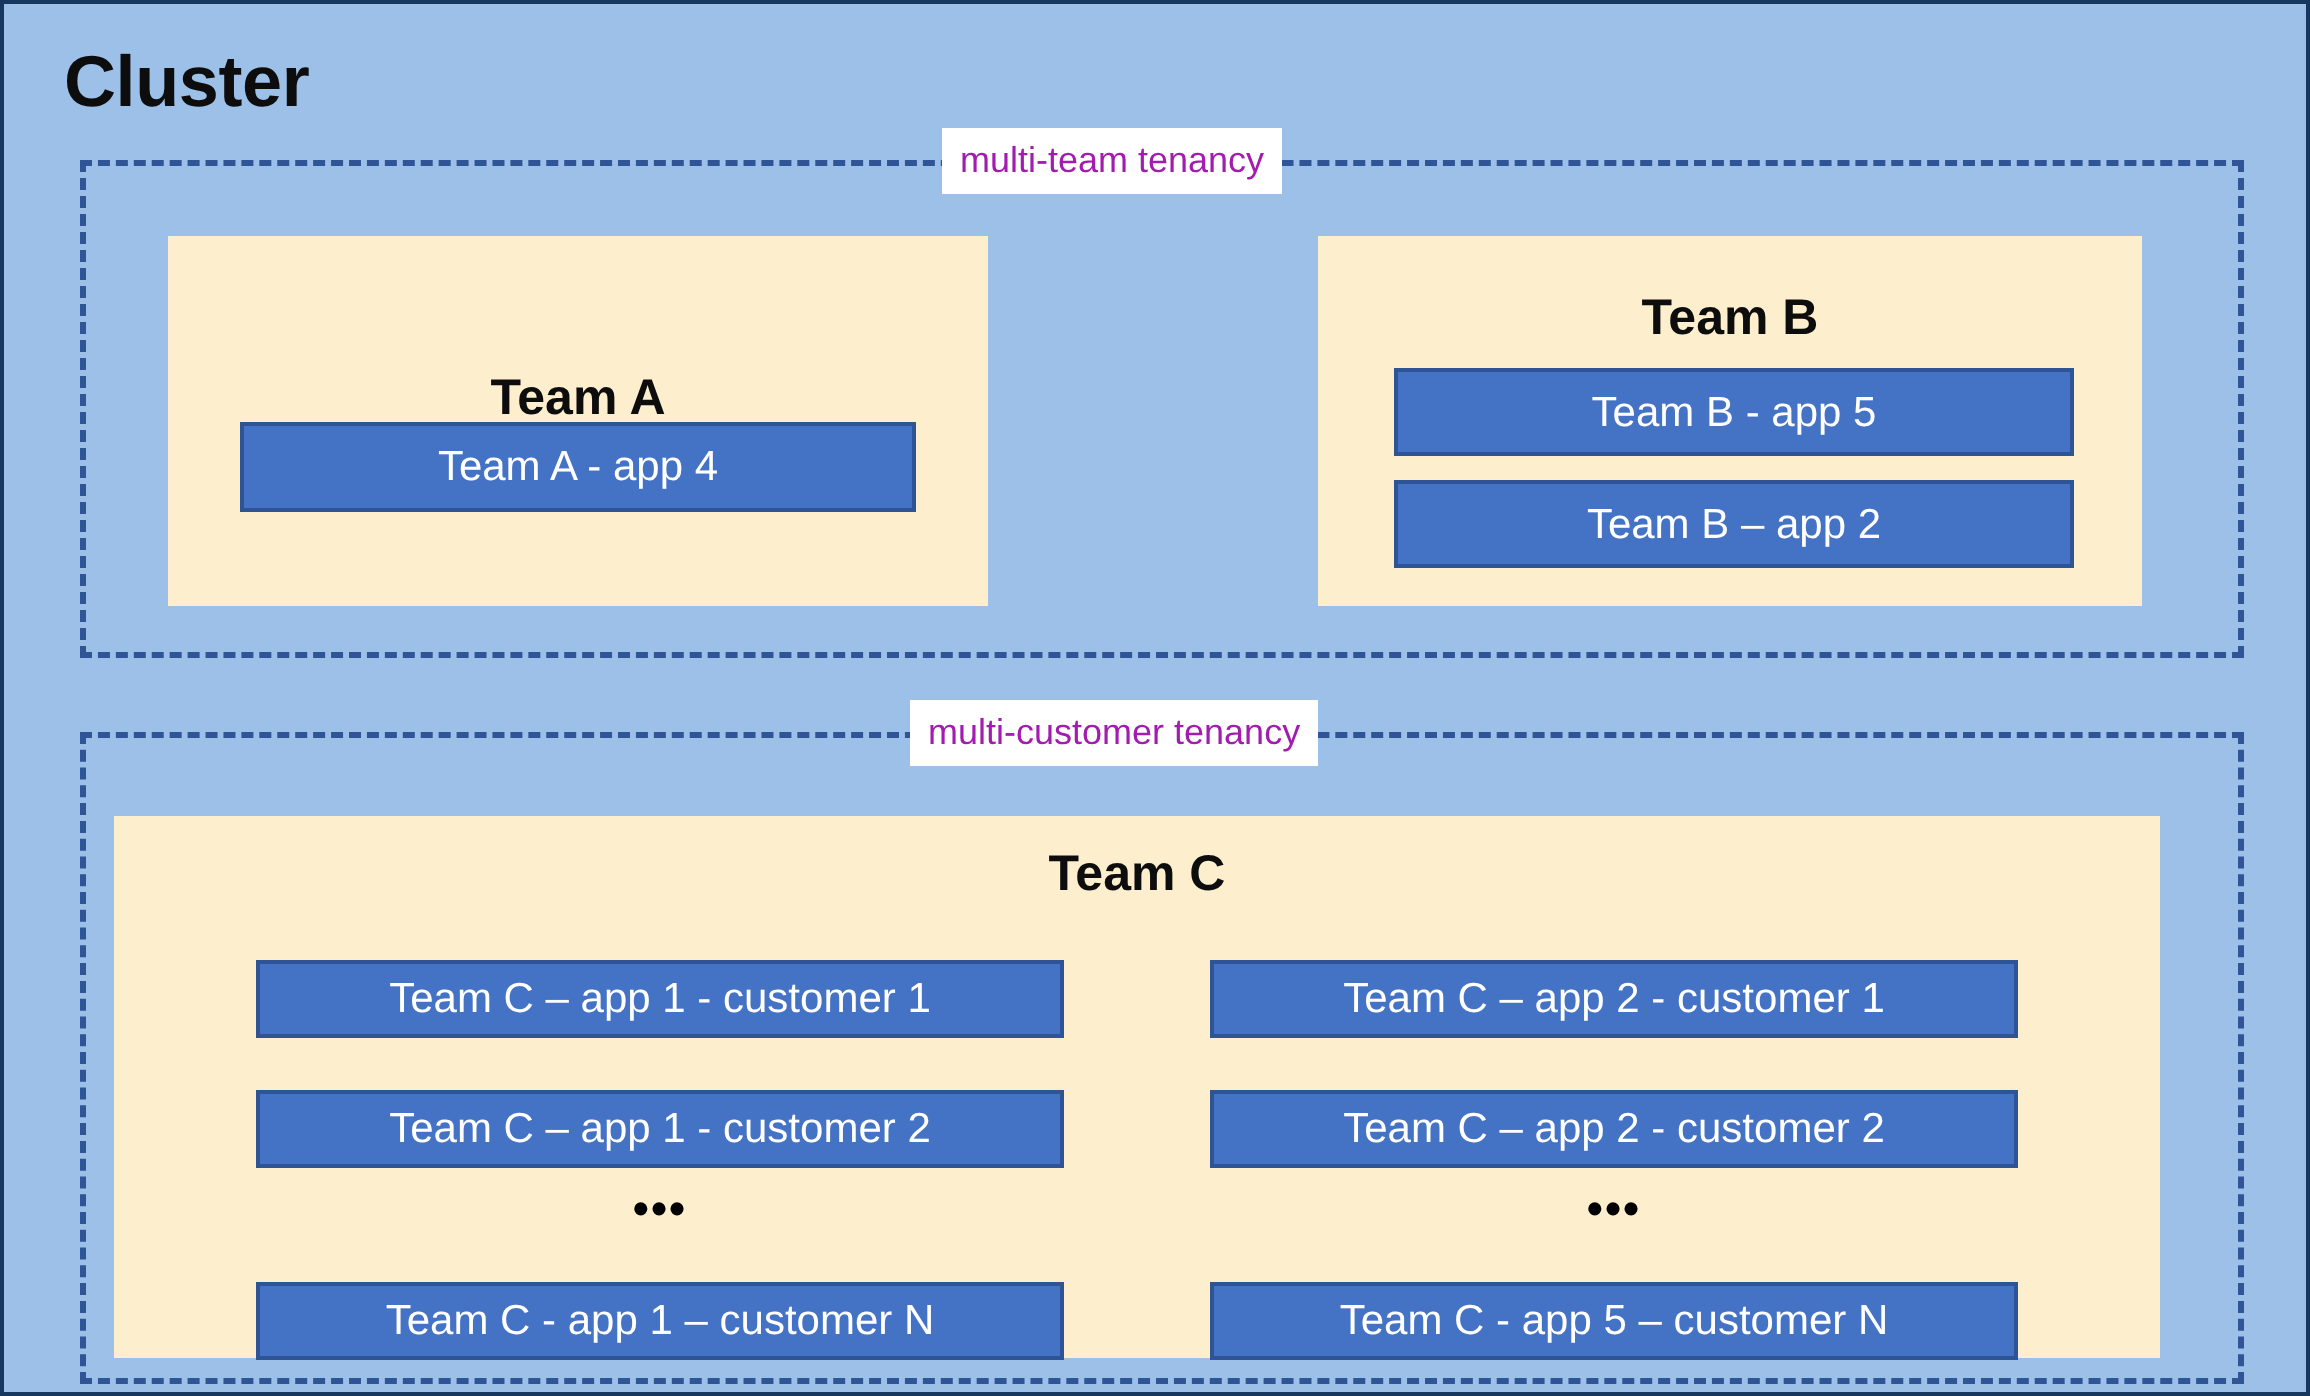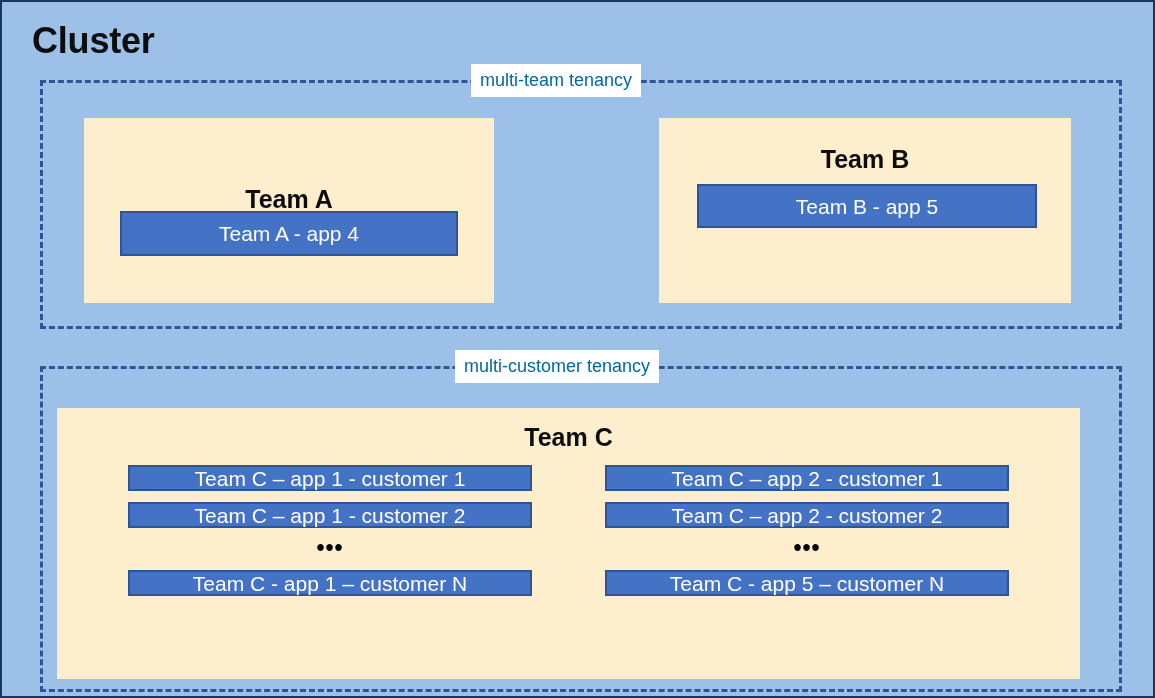--- a/index.html
+++ b/index.html
@@ -50,21 +50,21 @@
     left: 38px;
     top: 364px;
     width: 1082px;
     height: 326px;
   }
 
   
   .tenancy-label {
     position: absolute;
     background: #ffffff;
-    color: #0369a1;
+    color: #a21caf;
     font-size: 18px;
     line-height: 1;
     padding: 7px 9px 8px 9px;
     white-space: nowrap;
     z-index: 5;
   }
   .tenancy-label.team-label {
     left: 469px;
     top: 62px;
   }
@@ -155,21 +155,21 @@
     display: flex;
     justify-content: center;
     gap: 73px;
   }
   .team-c-col {
     width: 404px;
     display: flex;
     flex-direction: column;
     gap: 11px;
   }
-  .team-c-col .app-box { height: 26px; }
+  .team-c-col .app-box { height: 39px; margin-top: 15px; }
 
   .ellipsis {
     text-align: center;
     font-size: 23px;
     font-weight: bold;
     color: #000000;
     line-height: 0.8;
     height: 20px;
     letter-spacing: 1px;
   }
@@ -189,20 +189,21 @@
     <div class="team-title">Team A</div>
     <div class="team-a-apps">
       <div class="app-box">Team A - app 4</div>
     </div>
   </div>
 
   <div class="team-box team-b">
     <div class="team-title">Team B</div>
     <div class="team-b-apps">
       <div class="app-box">Team B - app 5</div>
+      <div class="app-box">Team B – app 2</div>
     </div>
   </div>
 
   <div class="tenancy-group customer-group"></div>
 
   <div class="tenancy-label customer-label">multi-customer tenancy</div>
 
   <div class="team-box team-c">
     <div class="team-title">Team C</div>
 

